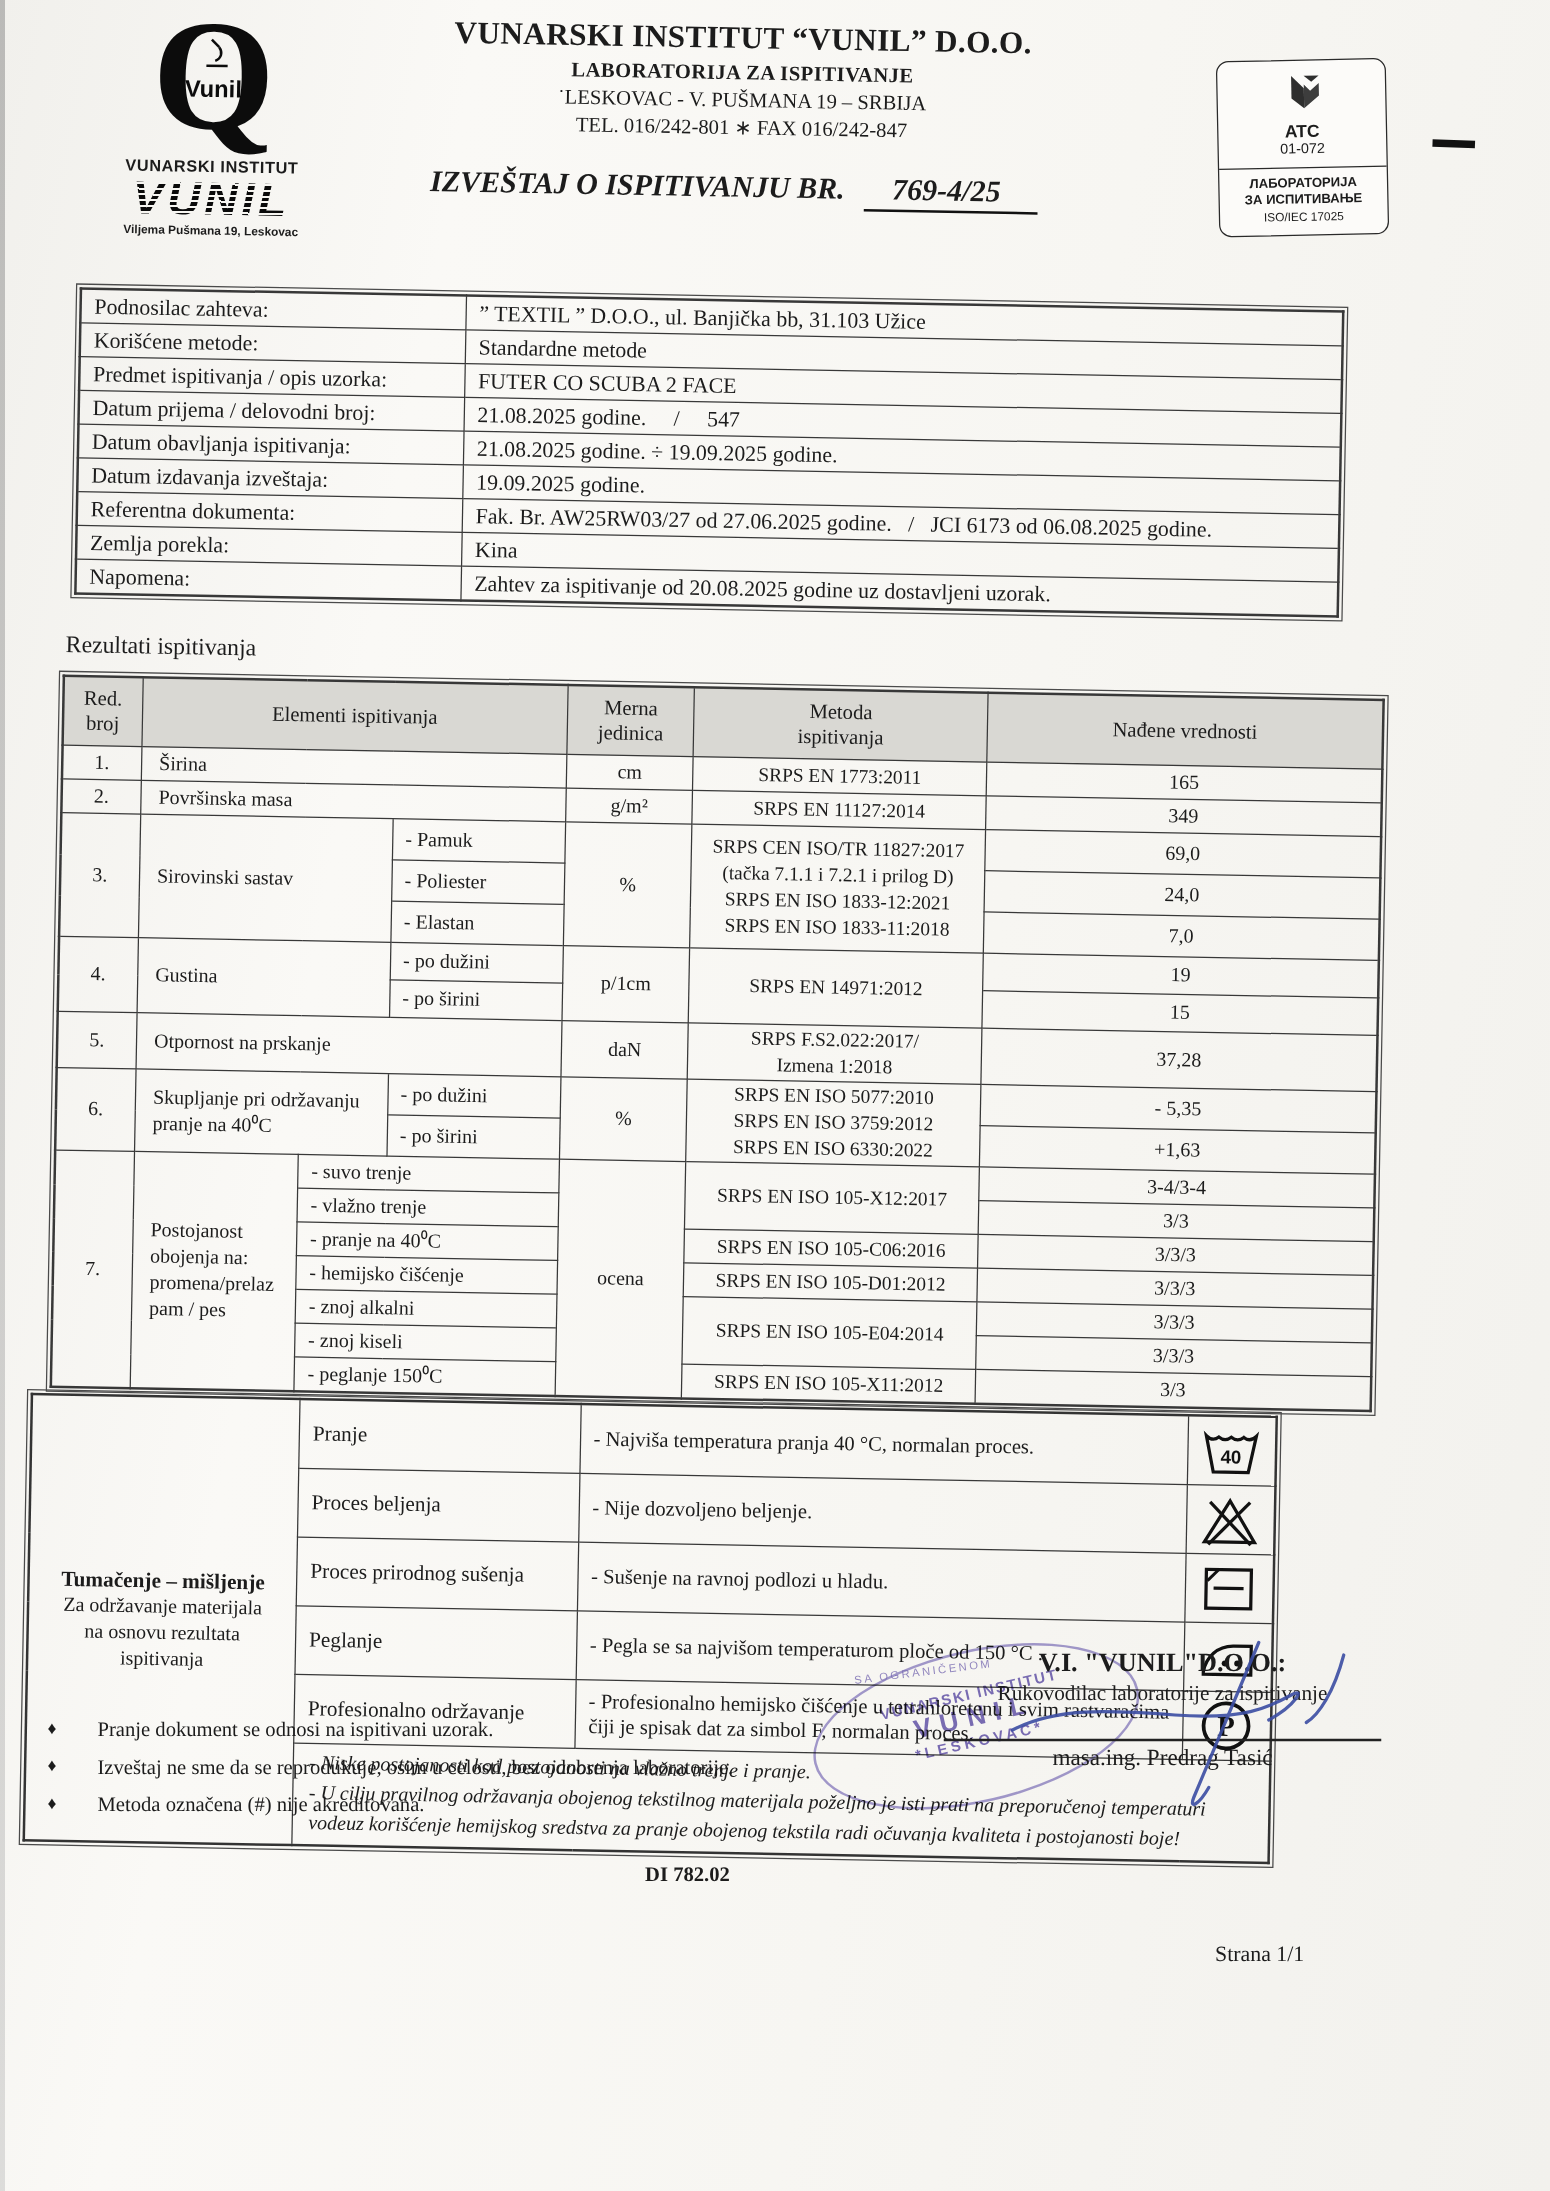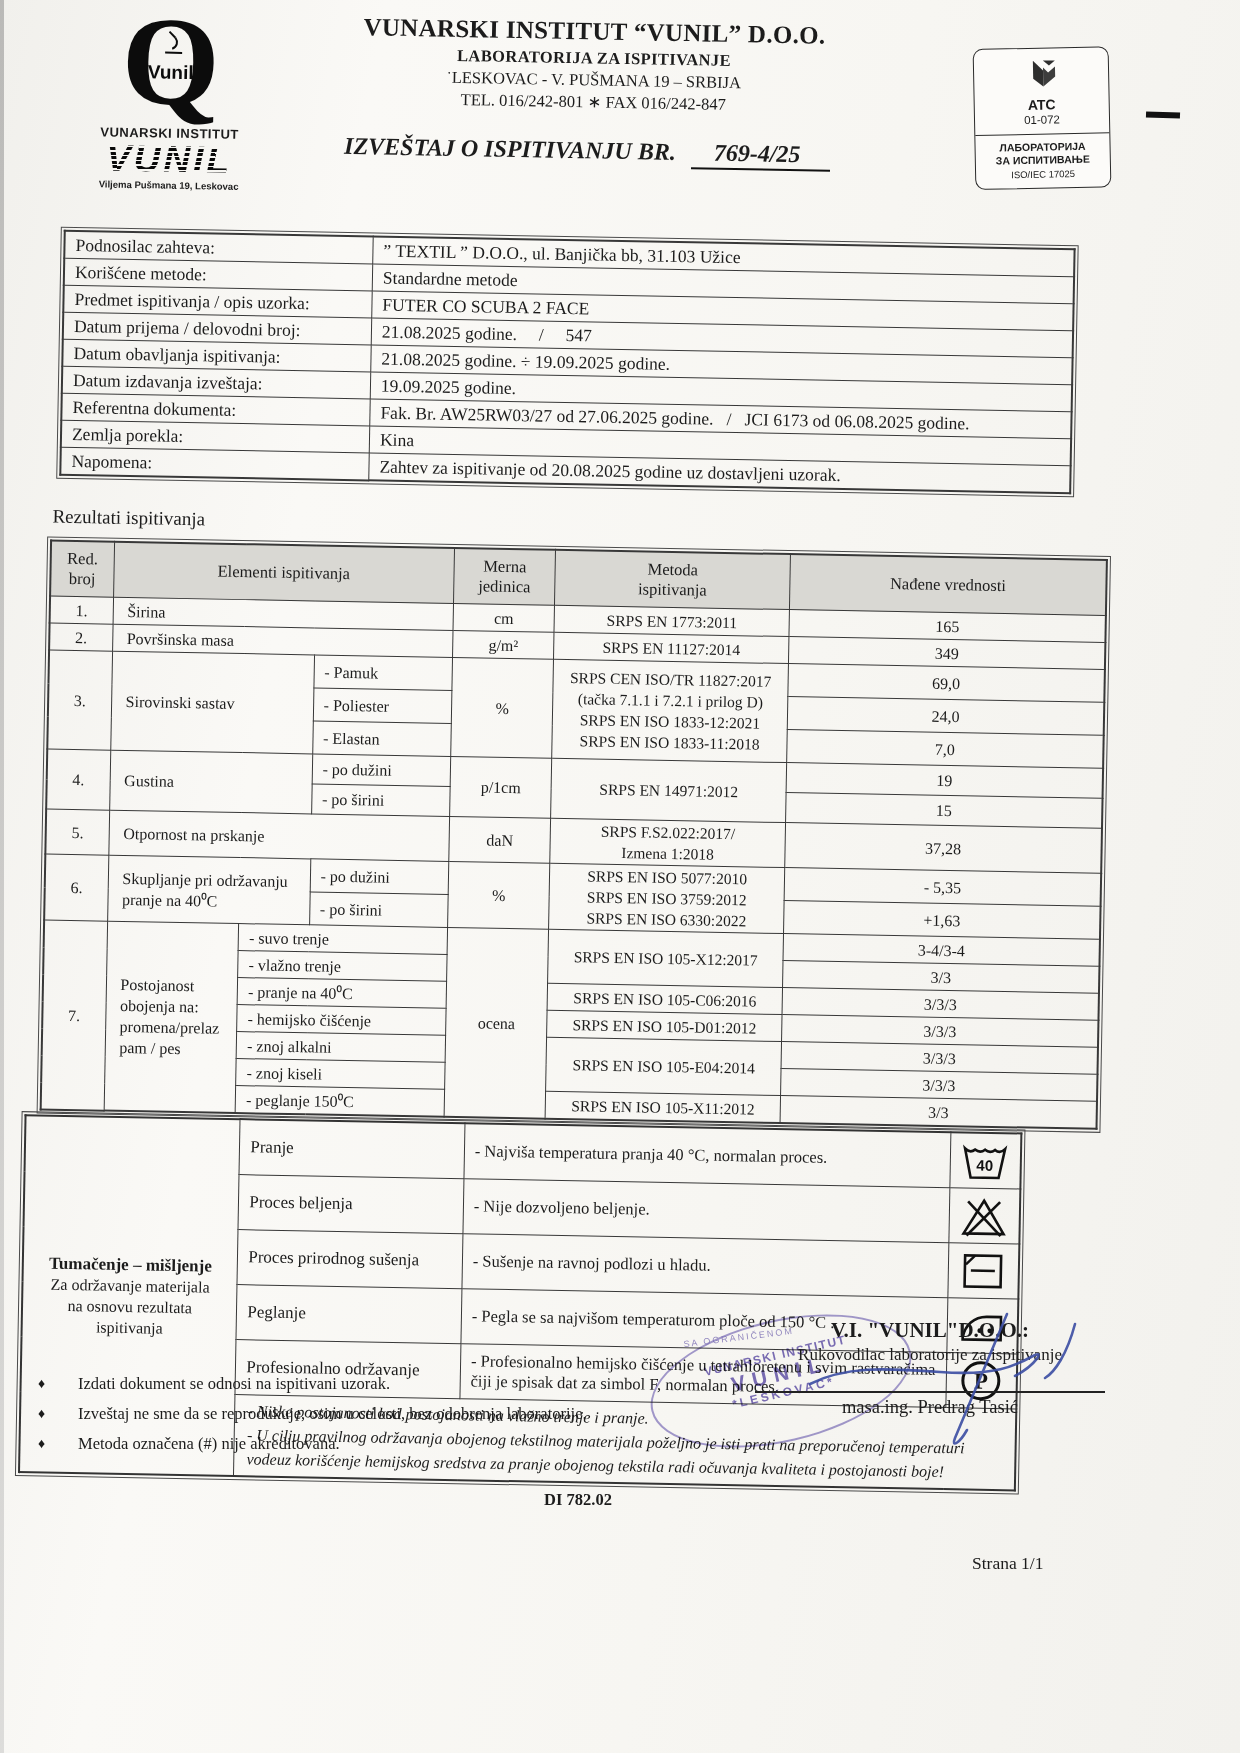--- a/index.html
+++ b/index.html
@@ -78,21 +78,21 @@
   .stamp{position:absolute;left:648px;top:1320px;width:262px;height:118px;border:2.5px solid rgba(112,98,185,.7);
     border-radius:50%;transform:rotate(-13deg);color:#6e5fb4;text-align:center;font-family:"Liberation Sans",sans-serif;
     mix-blend-mode:multiply;opacity:.9;}
   .stamp-arc{position:absolute;top:2px;left:44px;font-size:9px;letter-spacing:2px;transform:rotate(6deg);opacity:.8;}
   .stamp-l1{margin-top:26px;font-size:12px;font-weight:bold;letter-spacing:1.5px;}
   .stamp-l2{font-size:21px;font-weight:bold;letter-spacing:7px;}
   .stamp-l3{font-size:12px;font-weight:bold;letter-spacing:3px;}
   .footnotes{position:absolute;left:38px;top:1372px;width:640px;font-size:16.5px;}
   .fn-row{display:flex;margin-bottom:7px;line-height:23px;}
   .fn-bullet{width:16px;margin-right:24px;font-size:14px;}
-  .doc-code{position:absolute;left:0;top:1490px;width:1100px;text-align:center;font-weight:bold;font-size:16.5px;margin-left:28px;}
+  .doc-code{position:absolute;left:0;top:1490px;width:1100px;text-align:center;font-weight:bold;font-size:16.5px;}
   .page-num{position:absolute;left:972px;top:1553px;font-size:17.5px;text-align:right;}
 </style>
 </head>
 <body>
 
 <div class="page">
   <div class="edge-shadow"></div>
   <div class="artifact-dash"></div>
 
   <div class="tilt">
@@ -411,21 +411,21 @@
         <path d="M360 18 C352 48 340 66 330 72"></path>
       </g>
     </svg>
     <div class="sign-line"></div>
     <div class="sign-name">masa.ing. Predrag Tasić</div>
   </div>
 
   <div class="footnotes">
     <div class="fn-row">
       <span class="fn-bullet">♦</span>
-      <span>Izdati dokument se odnosi na ispitivani uzorak.</span>
+      <span>Pranje dokument se odnosi na ispitivani uzorak.</span>
     </div>
     <div class="fn-row">
       <span class="fn-bullet">♦</span>
       <span>Izveštaj ne sme da se reprodukuje, osim u celosti, bez odobrenja laboratorije.</span>
     </div>
     <div class="fn-row">
       <span class="fn-bullet">♦</span>
       <span>Metoda označena (#) nije akreditovana.</span>
     </div>
   </div>

